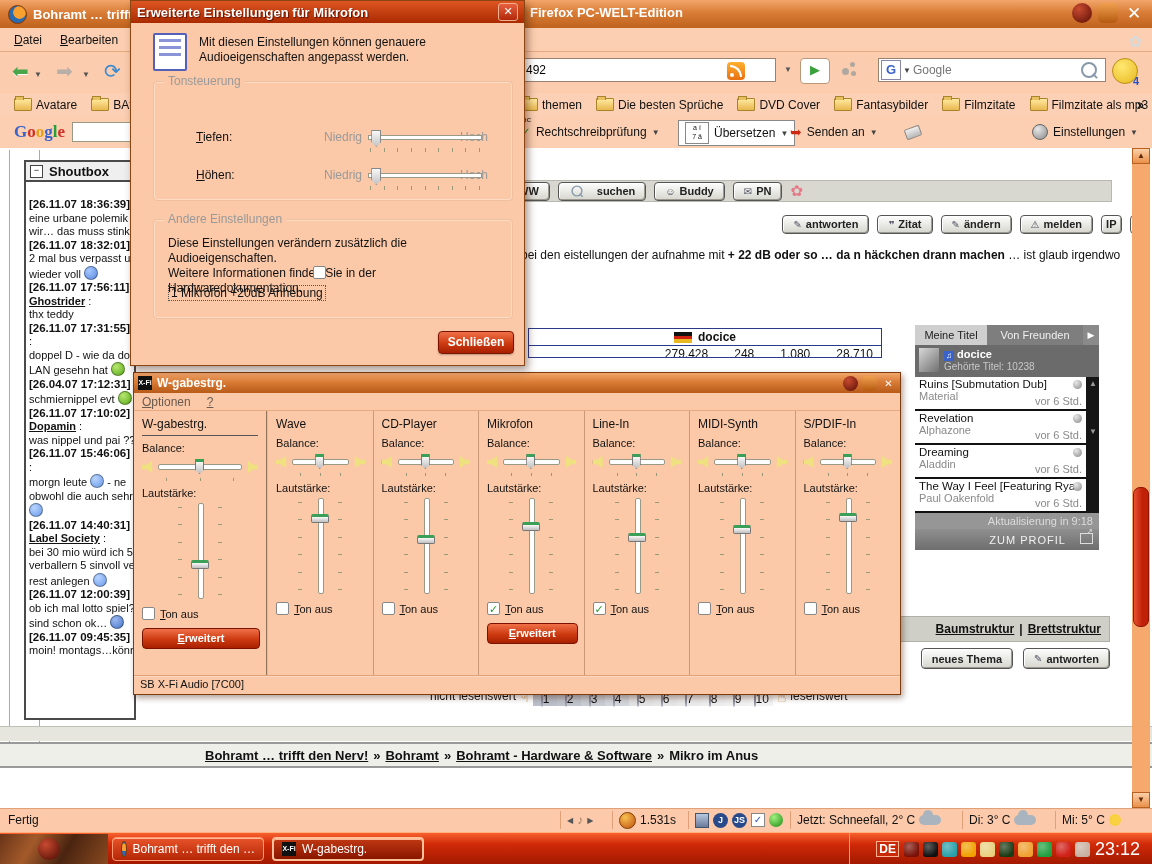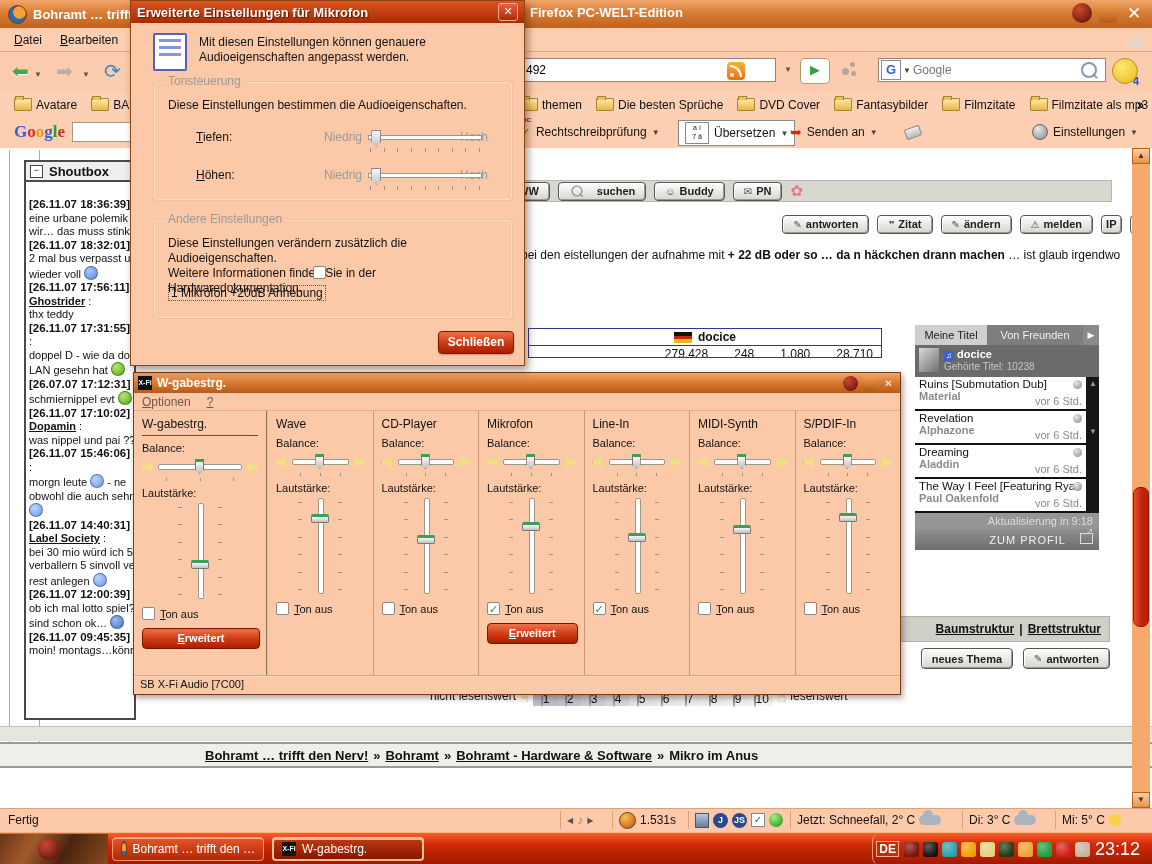--- a/index.html
+++ b/index.html
@@ -124,21 +124,21 @@
   .wtab2{background:#7e7e7e;color:#f0f0f0;flex:1;text-align:center;line-height:20px;}
   .wtab-arr{background:#8a8a8a;color:#fff;flex:0 0 16px;text-align:center;line-height:20px;font-size:9px;}
   #w-user{display:flex;background:#6b6b6b;color:#fff;padding:3px 4px;gap:5px;height:26px;}
   .avatar{width:20px;height:24px;background:linear-gradient(135deg,#d8d8d8,#707070);}
   .lfm{display:inline-block;width:10px;height:10px;background:#3a62c8;color:#fff;font-size:8px;line-height:10px;text-align:center;font-weight:bold;}
   #w-user .uname{font-weight:bold;}
   #w-user .heard{color:#c8c8c8;font-size:10px;}
   #w-rows{background:#111;padding-right:13px;position:relative;}
   .wrow{background:#fff;border-bottom:2px solid #111;padding:1px 4px;height:30px;position:relative;}
   .wtitle{font-size:11.5px;color:#111;white-space:nowrap;overflow:hidden;}
-  .wartist{color:#8a8a8a;font-weight:bold;}
+  .wartist{color:#8a8a8a;}
   .wtime{position:absolute;right:4px;bottom:2px;color:#8a8a8a;}
   .wplay{position:absolute;right:4px;top:3px;width:9px;height:9px;border-radius:50%;
     background:radial-gradient(circle at 35% 30%,#e8e8e8,#888);}
   #w-scroll{position:absolute;right:0;top:0;bottom:0;width:13px;background:#151515;}
   #w-scroll .sarr{position:absolute;right:2px;color:#999;font-size:8px;}
   #w-update{background:#969696;color:#dcdcdc;text-align:right;padding:2px 6px;}
   #w-profile{background:linear-gradient(#8f8f8f,#6e6e6e);color:#f2f2f2;text-align:right;padding:4px 6px;letter-spacing:1px;}
   #w-profile .plink{margin-right:10px;}
   .extlink{display:inline-block;width:11px;height:9px;border:1px solid #ddd;position:relative;}
   .extlink:after{content:"↗";position:absolute;top:-7px;right:-2px;font-size:8px;color:#ddd;}
@@ -254,22 +254,22 @@
      background:linear-gradient(180deg,#f8602e 0%,#d02a08 35%,#a01800 100%);border-top:1px solid #ffb080;}
   #start-texture{position:absolute;left:0;top:1px;width:108px;height:31px;
      background:linear-gradient(120deg,#6a3418,#a35a2a 30%,#4a2410 60%,#8a4a20);}
   #start-orb{position:absolute;left:38px;top:5px;width:22px;height:22px;border-radius:50%;
      background:radial-gradient(circle at 35% 30%,#c84a30,#4a0a02);}
   .task{position:absolute;top:4px;height:24px;border-radius:4px;display:flex;align-items:center;gap:6px;padding:0 8px;
      color:#fff;font-size:12px;box-sizing:border-box;border:1px solid #ff9a70;
      background:linear-gradient(#e8542a,#b42606);box-shadow:inset 0 1px 0 #ffb896;white-space:nowrap;overflow:hidden;}
   .task.active{background:linear-gradient(#c03812,#891600);border:2px solid #ffc09a;}
   .task .ff-icon{width:14px;height:14px;margin:0;}
-  #tray{position:absolute;right:0;top:0;height:32px;display:flex;align-items:center;gap:5px;padding:0 12px 0 3px;
-     border-left:1px solid #ff9a70;border-radius:8px;}
+  #tray{position:absolute;right:0;top:0;height:32px;display:flex;align-items:center;gap:5px;padding:0 12px 0 26px;
+     border-left:1px solid #ff9a70;}
   #tray-de{color:#fff;font-weight:bold;font-size:12px;background:#c82a08;border:1px solid #ffb090;padding:0 2px;}
   .tico{width:15px;height:15px;border-radius:3px;}
   #clock{color:#fff;font-size:18px;}
 </style>
 </head>
 <body>
 
 <div class="abs" id="titlebar">
   <span class="ff-icon"></span>
   <span>Bohramt … trifft</span>
@@ -394,21 +394,21 @@
         <div class="sb-line sb-time">[26.11.07 18:32:01]</div>
         <div class="sb-line">2 mal bus verpasst und</div>
         <div class="sb-line">wieder voll <span class="sb-ico blue"></span></div>
         <div class="sb-line sb-time">[26.11.07 17:56:11]</div>
         <div class="sb-line"><span class="sb-name">Ghostrider</span> :</div>
         <div class="sb-line">thx teddy</div>
         <div class="sb-line sb-time">[26.11.07 17:31:55]</div>
         <div class="sb-line">:</div>
         <div class="sb-line">doppel D - wie da dopa</div>
         <div class="sb-line">LAN gesehn hat <span class="sb-ico green"></span></div>
-        <div class="sb-line sb-time">[26.07.07 17:12:31]</div>
+        <div class="sb-line sb-time">[26.04.07 17:12:31]</div>
         <div class="sb-line">schmiernippel evt <span class="sb-ico green"></span></div>
         <div class="sb-line sb-time">[26.11.07 17:10:02]</div>
         <div class="sb-line"><span class="sb-name">Dopamin</span> :</div>
         <div class="sb-line">was nippel und pai ??</div>
         <div class="sb-line sb-time">[26.11.07 15:46:06]</div>
         <div class="sb-line">:</div>
         <div class="sb-line">morgn leute <span class="sb-ico grin"></span> - ne</div>
         <div class="sb-line">obwohl die auch sehr s</div>
         <div class="sb-line"><span class="sb-ico grin"></span></div>
         <div class="sb-line sb-time">[26.11.07 14:40:31]</div>
@@ -929,21 +929,20 @@
   </div>
   <div class="dlg-icon">
       <i></i>
       <i></i>
       <i></i>
     </div>
   <div id="dlg-intro">Mit diesen Einstellungen können genauere Audioeigenschaften angepasst werden.</div>
 
   <div class="grpbox" id="grp-tone">
     <span class="grplbl">Tonsteuerung</span>
-    <div class="grp-desc">Diese Einstellungen bestimmen die Audioeigenschaften.</div>
   <div class="dlg-srow" style="top: 44px;">
         <span class="sl-label"><u>T</u>iefen:</span>
         <span class="lo">Niedrig</span>
         <span class="hi">Hoch</span>
         <span class="dlg-track">
           <span class="dlg-thumb" style="left: 2%;"></span>
         </span>
         <span class="dlg-ticks">
           <i></i>
           <i></i>

